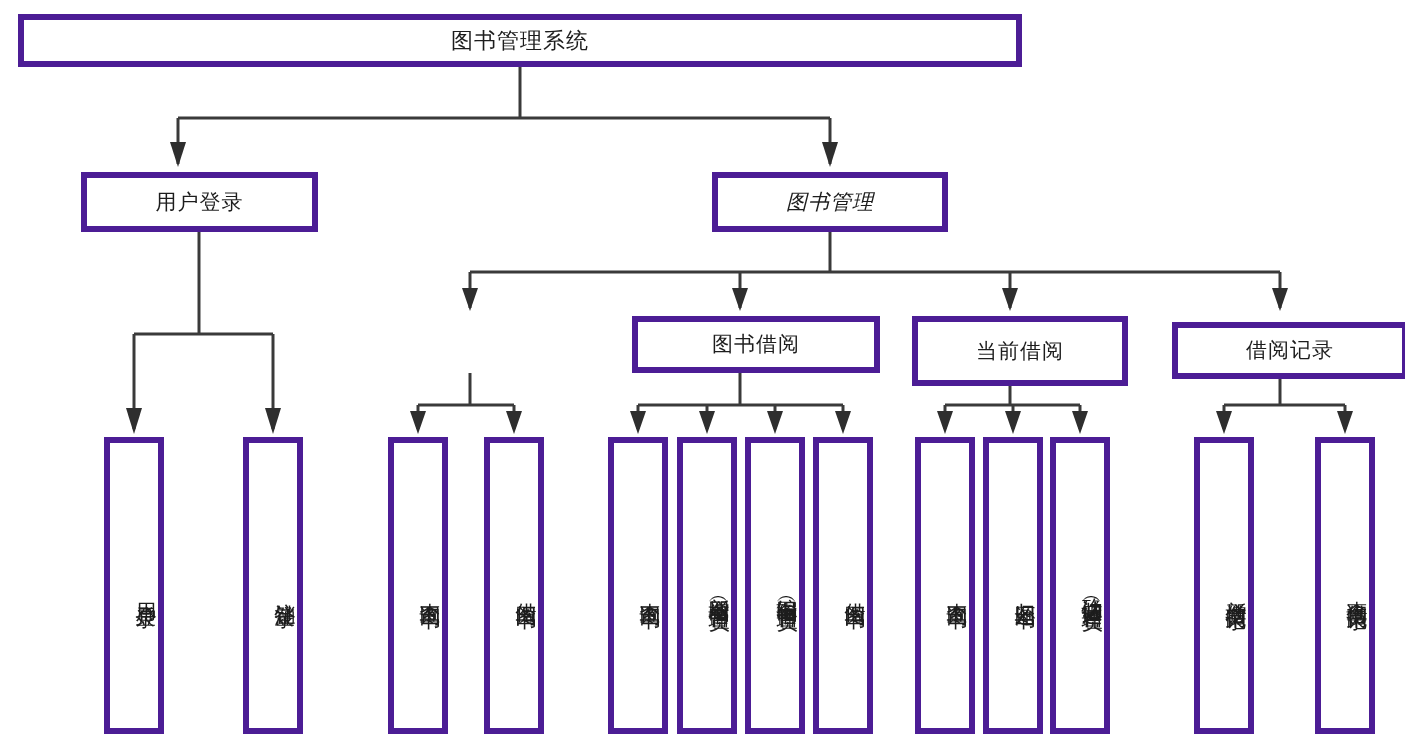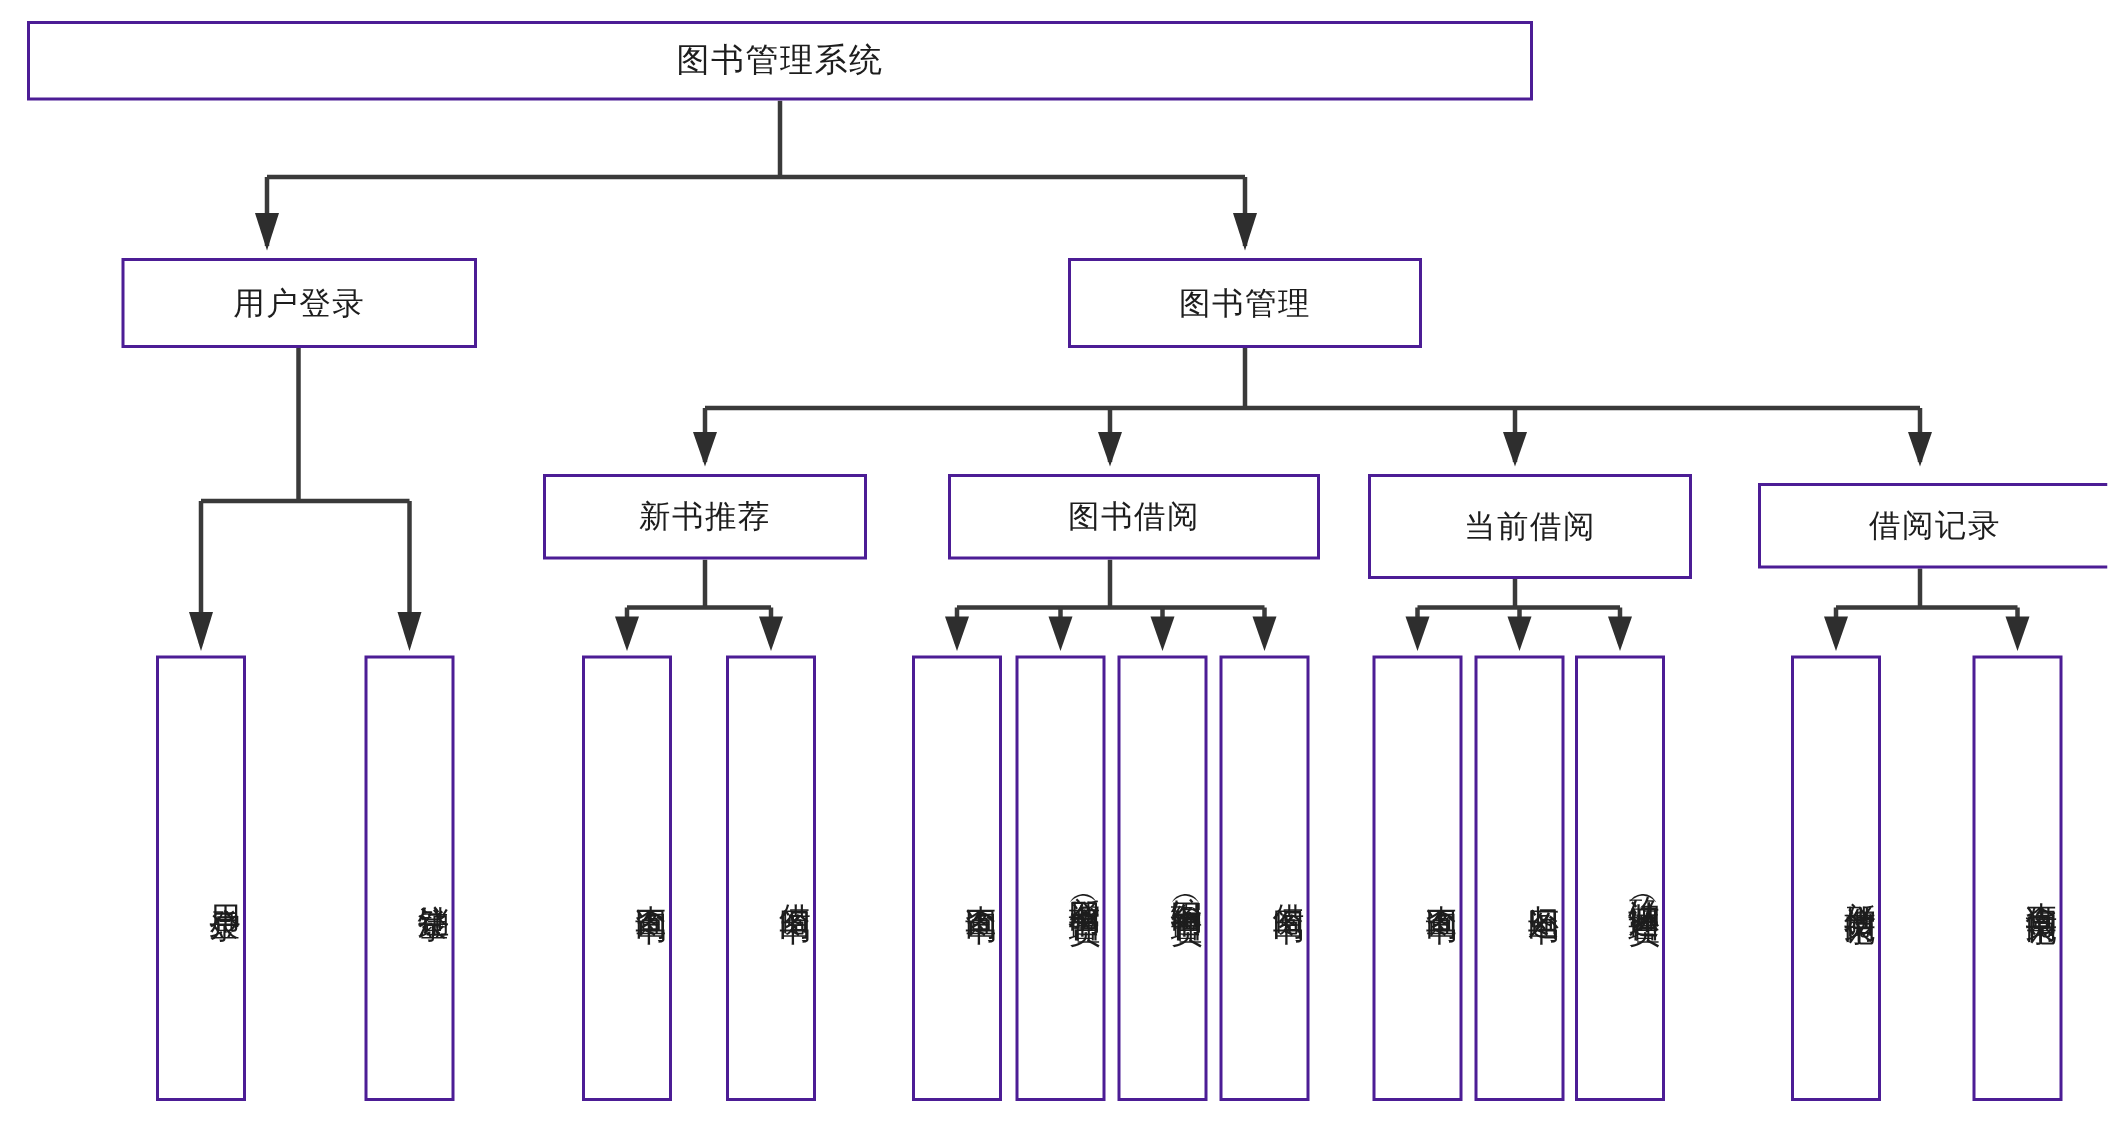--- a/index.html
+++ b/index.html
@@ -22,21 +22,21 @@
     position: absolute;
     left: 0;
     top: 0;
     width: 1405px;
     height: 747px;
   }
   .node {
     position: absolute;
     box-sizing: border-box;
     background: #ffffff;
-    border: 2px solid #4c1d95;
+    border: 6px solid #4c1d95;
     display: flex;
     align-items: center;
     justify-content: center;
     color: #1d1d1d;
     line-height: 1.18;
     text-align: center;
   }
   .node.horiz {
     font-size: 21px;
     letter-spacing: 1px;
@@ -146,27 +146,24 @@
     </g>
   </svg>
 
   <div class="node horiz root" style="left:18px; top:14px; width:1004px; height:53px;">
     <span>图书管理系统</span>
   </div>
 
   <div class="node horiz" style="left:81px; top:172px; width:237px; height:60px;">
     <span>用户登录</span>
   </div>
-  <div class="node horiz" style="left:712px; top:172px; width:236px; height:60px;">
+  <div class="node horiz" style="left:712px; top:172px; width:236px; height:60px;font-style:italic;">
     <span>图书管理</span>
   </div>
 
-  <div class="node horiz" style="left:362px; top:316px; width:216px; height:57px;">
-    <span>新书推荐</span>
-  </div>
   <div class="node horiz" style="left:632px; top:316px; width:248px; height:57px;">
     <span>图书借阅</span>
   </div>
   <div class="node horiz" style="left:912px; top:316px; width:216px; height:70px;">
     <span>当前借阅</span>
   </div>
   <div class="node horiz" style="left:1172px; top:322px; width:236px; height:57px;text-align:center;">
     <span>借阅记录</span>
   </div>
 

